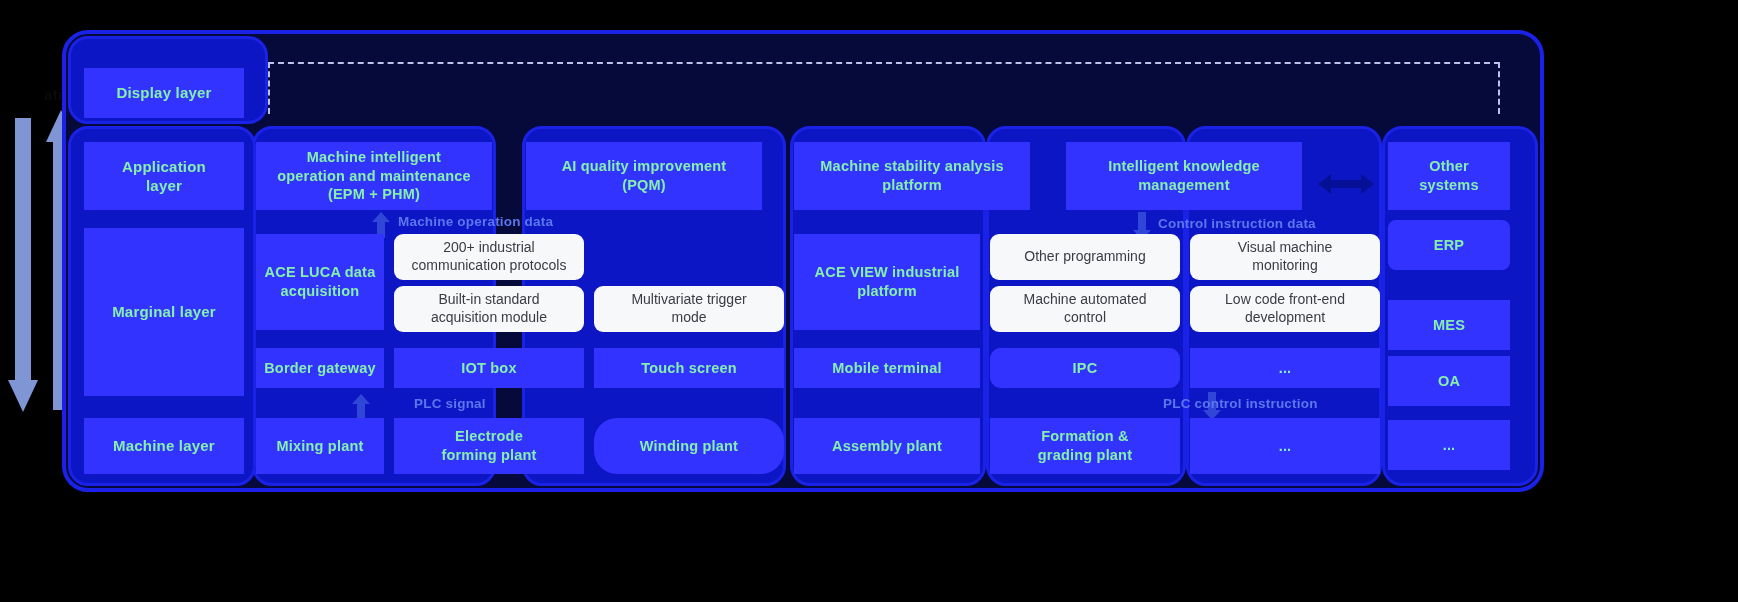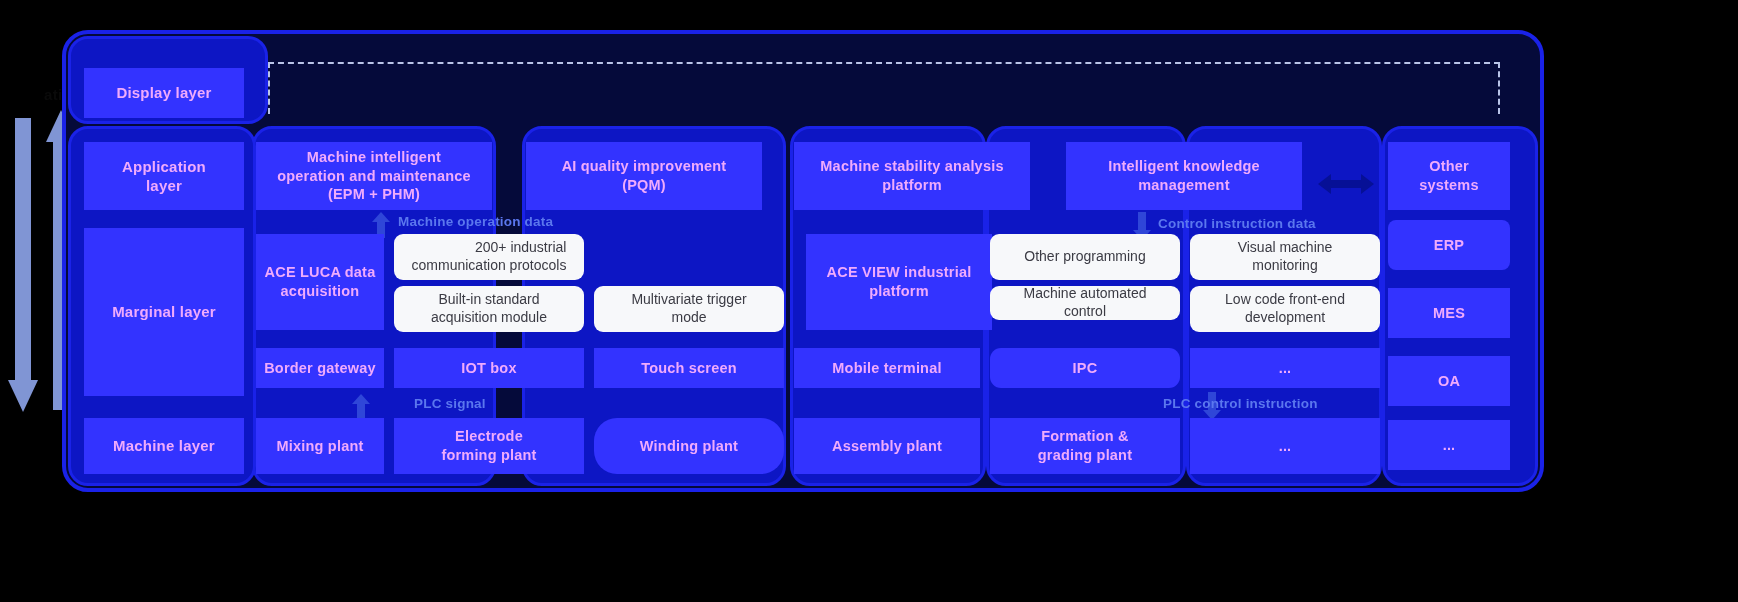--- a/index.html
+++ b/index.html
@@ -44,21 +44,21 @@
     border: 3px solid #1a22e8;
   }
 
   
   .node {
     position: absolute;
     display: flex; align-items: center; justify-content: center;
     text-align: center; line-height: 1.28;
   }
   .node.solid {
-    background: #3333ff; color: #f0abfc;
+    background: #3333ff; color: #86efac;
     font-weight: 700; font-size: 14.5px; letter-spacing: .2px;
   }
   .node.white {
     background: #f7f8fa; color: #3b3b44;
     font-weight: 400; font-size: 14px;
     border-radius: 9px;
   }
   .node.layer-label { font-size: 15px; }
 
   
@@ -158,39 +158,39 @@
 
   <div class="flow-arrow fa-down" style="left:1133px; top:212px;">
       <div class="s"></div>
       <div class="h"></div>
     </div>
   <div class="flow-label" style="left:1158px; top:216px;">Control instruction data</div>
 
   <div class="node solid" style="left:256px; top:234px; width:128px; height:96px; white-space:pre-line;">ACE LUCA data
 acquisition</div>
 
-  <div class="node white" style="left:394px; top:234px; width:190px; height:46px; white-space:pre-line;text-align:right;">200+ industrial
+  <div class="node white" style="left:394px; top:234px; width:190px; height:46px; white-space:pre-line;">200+ industrial
 communication protocols</div>
 
 
   <div class="node white" style="left:394px; top:286px; width:190px; height:46px; white-space:pre-line;">Built-in standard
 acquisition module</div>
 
   <div class="node white" style="left:594px; top:286px; width:190px; height:46px; white-space:pre-line;">Multivariate trigger
 mode</div>
 
-  <div class="node solid" style="left:794px; top:234px; width:186px; height:96px; white-space:pre-line;margin-left:12px;">ACE VIEW industrial
+  <div class="node solid" style="left:794px; top:234px; width:186px; height:96px; white-space:pre-line;">ACE VIEW industrial
 platform</div>
 
   <div class="node white" style="left:990px; top:234px; width:190px; height:46px; white-space:pre-line;">Other programming</div>
 
   <div class="node white" style="left:1190px; top:234px; width:190px; height:46px; white-space:pre-line;">Visual machine
 monitoring</div>
 
-  <div class="node white" style="left:990px; top:286px; width:190px; height:34px; white-space:pre-line;">Machine automated
+  <div class="node white" style="left:990px; top:286px; width:190px; height:46px; white-space:pre-line;">Machine automated
 control</div>
 
   <div class="node white" style="left:1190px; top:286px; width:190px; height:46px; white-space:pre-line;">Low code front-end
 development</div>
 
   <div class="node solid" style="left:256px; top:348px; width:128px; height:40px;">Border gateway</div>
   <div class="node solid" style="left:394px; top:348px; width:190px; height:40px;">IOT box</div>
   <div class="node solid" style="left:594px; top:348px; width:190px; height:40px;">Touch screen</div>
   <div class="node solid" style="left:794px; top:348px; width:186px; height:40px;">Mobile terminal</div>
   <div class="node solid" style="left:990px; top:348px; width:190px; height:40px;border-radius:11px;">IPC</div>
@@ -213,17 +213,17 @@
 forming plant</div>
   <div class="node solid" style="left:594px; top:418px; width:190px; height:56px; white-space:pre-line;border-radius:23px;">Winding plant</div>
   <div class="node solid" style="left:794px; top:418px; width:186px; height:56px; white-space:pre-line;">Assembly plant</div>
   <div class="node solid" style="left:990px; top:418px; width:190px; height:56px; white-space:pre-line;">Formation &amp;
 grading plant</div>
   <div class="node solid" style="left:1190px; top:418px; width:190px; height:56px;">...</div>
 
   <div class="node solid" style="left:1388px; top:142px; width:122px; height:68px; white-space:pre-line;">Other
 systems</div>
   <div class="node solid" style="left:1388px; top:220px; width:122px; height:50px;border-radius:8px;">ERP</div>
-  <div class="node solid" style="left:1388px; top:288px; width:122px; height:50px;">MES</div>
+  <div class="node solid" style="left:1388px; top:300px; width:122px; height:50px;">MES</div>
   <div class="node solid" style="left:1388px; top:356px; width:122px; height:50px;">OA</div>
   <div class="node solid" style="left:1388px; top:420px; width:122px; height:50px;">...</div>
 
 </div>
 
 </body></html>

